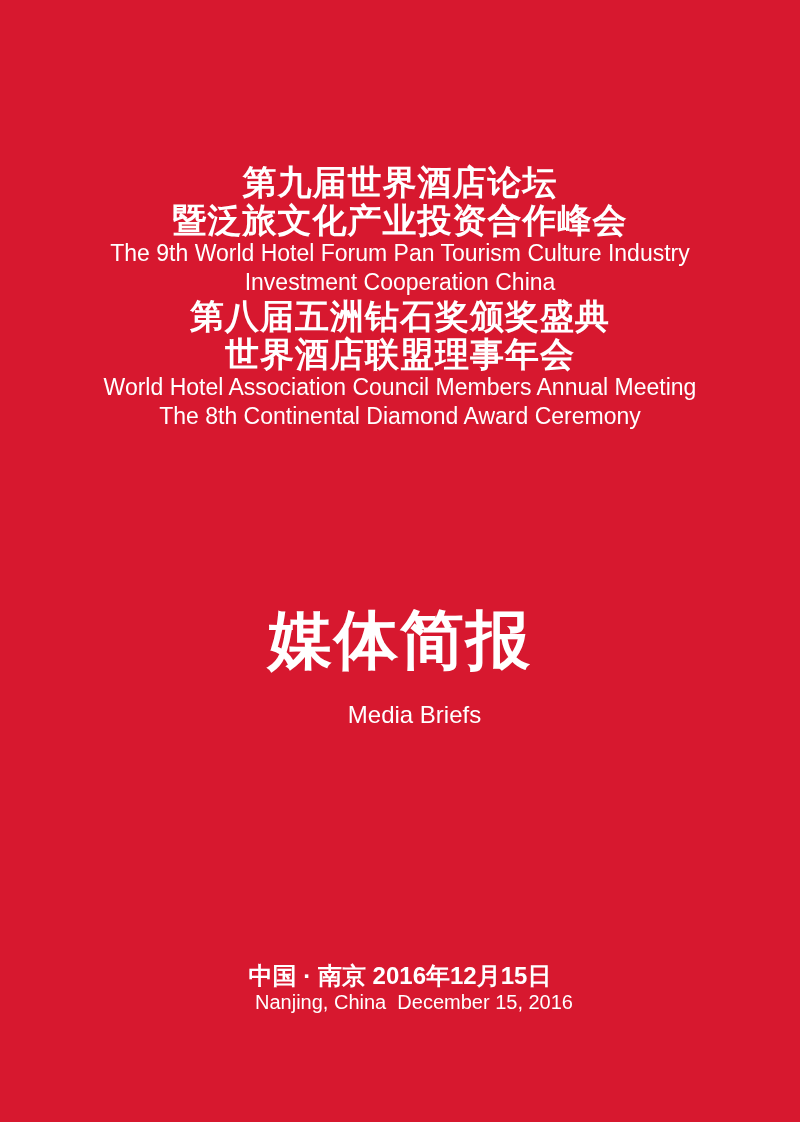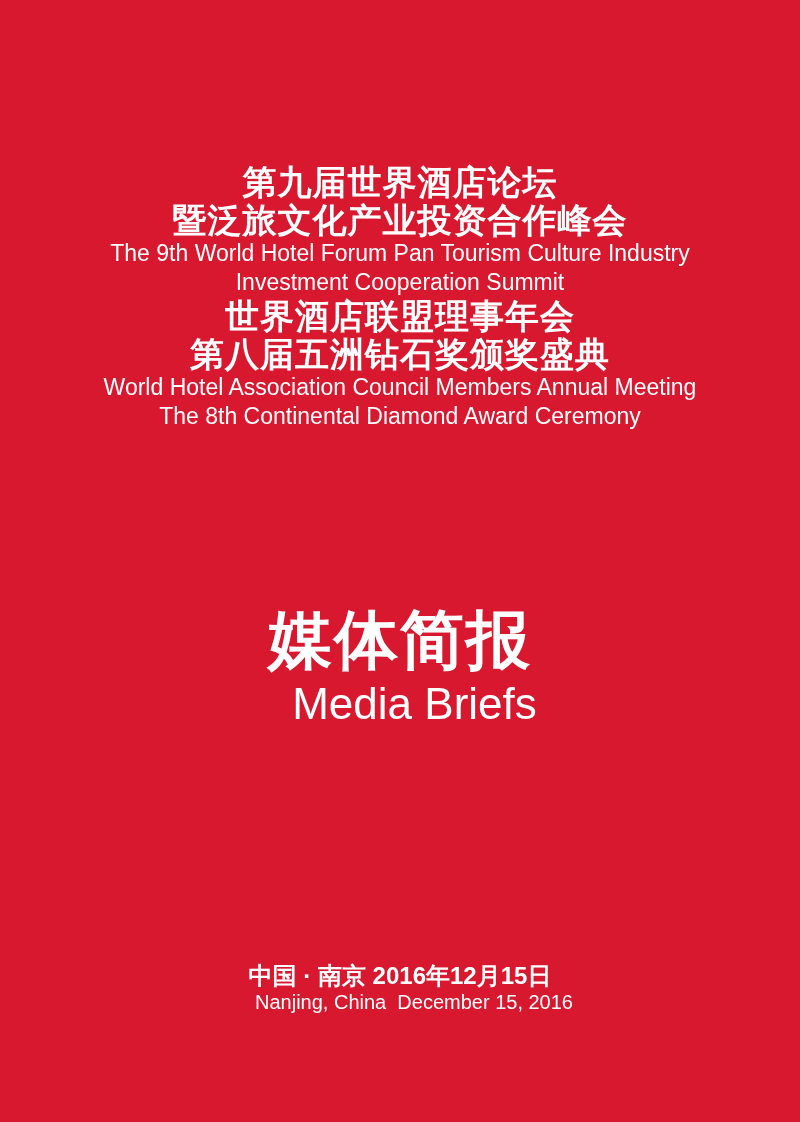--- a/index.html
+++ b/index.html
@@ -45,23 +45,23 @@
   .main-title-zh {
     font-family: Liberation Sans, sans-serif;
     font-weight: bold;
     font-size: 64px;
     line-height: 80px;
     letter-spacing: 2px;
   }
   .main-title-en {
     font-family: "Liberation Sans", sans-serif;
     font-weight: normal;
-    font-size: 44px;
+    font-size: 24px;
     line-height: 48px;
-    margin-top: 0;
+    margin-top: 11px;
     padding-left: 29px;
   }
   .footer-block {
     position: absolute;
     top: 964px;
     left: 0;
     width: 100%;
     text-align: center;
   }
   .footer-zh {
@@ -83,23 +83,23 @@
 </style>
 </head>
 <body>
 
 <div class="page" style="background: rgb(215, 24, 47); color: rgb(255, 255, 255);">
 
   <div class="titles-block">
     <div class="zh-heading">第九届世界酒店论坛</div>
     <div class="zh-heading">暨泛旅文化产业投资合作峰会</div>
     <div class="en-heading">The 9th World Hotel Forum Pan Tourism Culture Industry</div>
-    <div class="en-heading">Investment Cooperation Summit</div>
+    <div class="en-heading">Investment Cooperation China</div>
+    <div class="zh-heading">第八届五洲钻石奖颁奖盛典</div>
     <div class="zh-heading">世界酒店联盟理事年会</div>
-    <div class="zh-heading">第八届五洲钻石奖颁奖盛典</div>
     <div class="en-heading">World Hotel Association Council Members Annual Meeting</div>
     <div class="en-heading">The 8th Continental Diamond Award Ceremony</div>
   </div>
 
   <div class="main-title-block">
     <div class="main-title-zh">媒体简报</div>
     <div class="main-title-en">Media Briefs</div>
   </div>
 
   <div class="footer-block">

